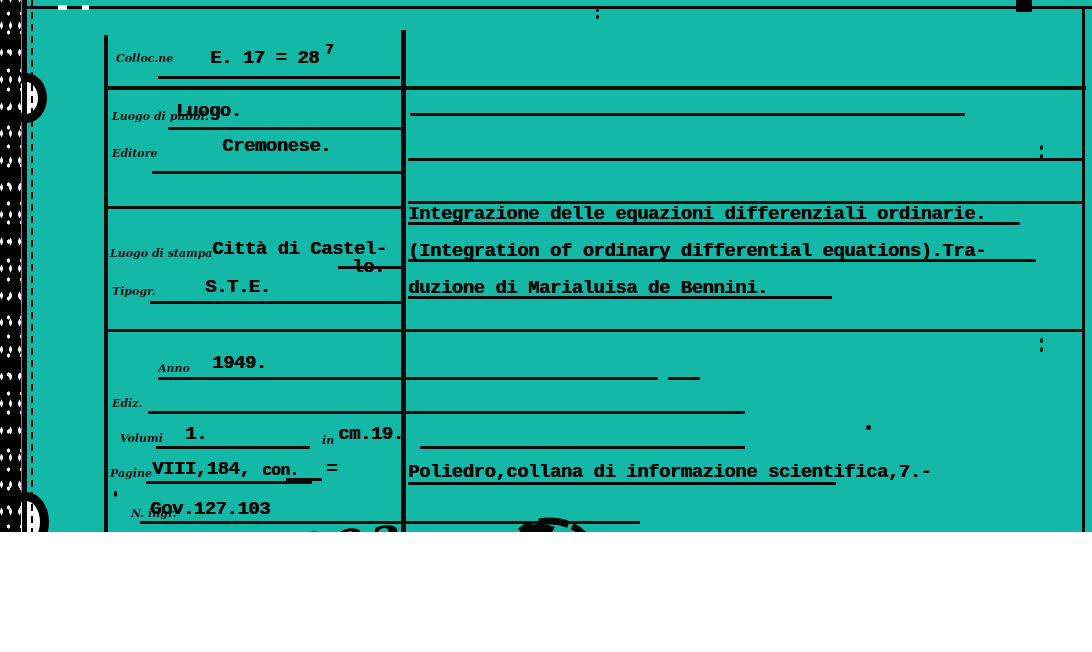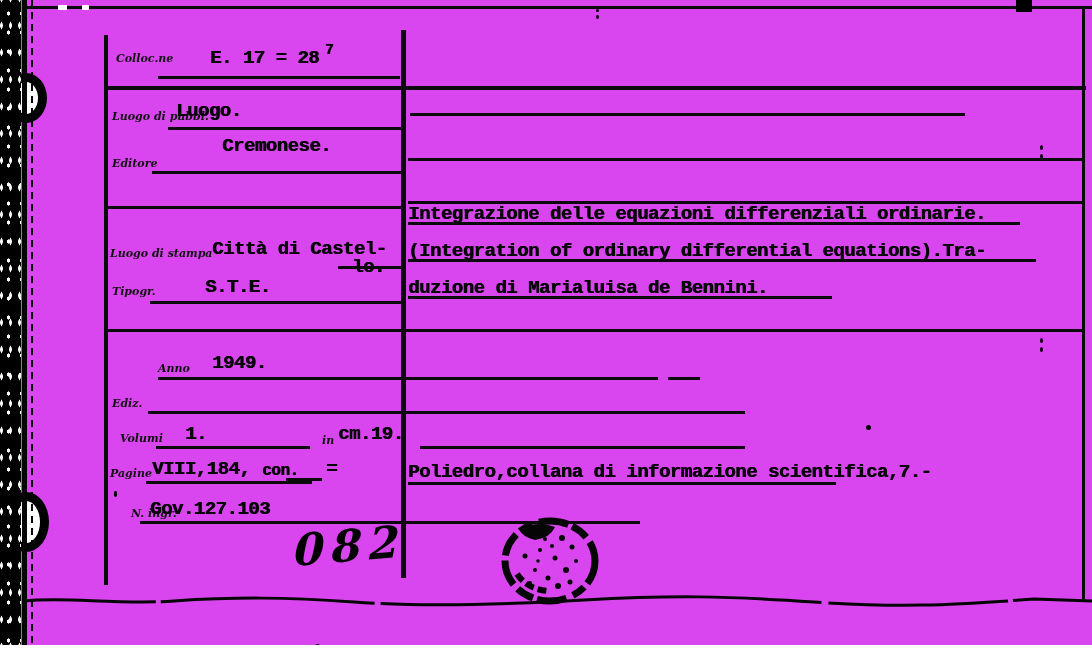--- a/index.html
+++ b/index.html
@@ -1,16 +1,16 @@
 <!DOCTYPE html>
 <html><head>
 <meta charset="utf-8">
 <style>
   html,body{margin:0;padding:0;background:#fff;}
-  #scan{position:relative;width:1092px;height:645px;background:#d946ef;overflow:hidden;
+  #scan{position:relative;width:1092px;height:532px;background:#14b8a6;overflow:hidden;
         font-family:"Liberation Mono",monospace;color:#050505;}
   .rule{position:absolute;background:#0a0a0a;height:3px;}
   .rule.heavy{height:4px;}
   .vrule{position:absolute;background:#0a0a0a;width:4px;}
   .typed{position:absolute;font-family:"Liberation Mono",monospace;font-weight:bold;
          font-size:19px;letter-spacing:-0.5px;white-space:nowrap;
          text-shadow:0.7px 0 0 currentColor;}
   .typed.small{font-size:16px;}
   .plabel{position:absolute;font-family:"DejaVu Serif",serif;font-style:italic;
           font-weight:bold;font-size:11px;white-space:nowrap;color:#111;}
@@ -53,21 +53,21 @@
   <span class="typed" style="left:166px;top:42px;margin-left:44px;">
     <span>E. 17 = 28</span><span class="sup">7</span>
   </span>
   <div class="rule" style="left:158px;top:76px;width:242px;"></div>
   <div class="rule heavy" style="left:104px;top:86px;width:982px;"></div>
 
   <span class="plabel" style="left:112px;top:110px;">Luogo di pubbl.</span>
   <span class="typed" style="left:176px;top:100px;">Luogo.</span>
   <div class="rule" style="left:168px;top:127px;width:234px;"></div>
 
-  <span class="plabel" style="left:112px;top:157px;">Editore</span>
+  <span class="plabel" style="left:112px;top:147px;">Editore</span>
   <span class="typed" style="left:222px;top:135px;">Cremonese.</span>
   <div class="rule" style="left:152px;top:171px;width:250px;"></div>
 
   <div class="rule" style="left:106px;top:206px;width:300px;"></div>
 
   <span class="plabel" style="left:110px;top:247px;">Luogo di stampa</span>
   <span class="typed" style="left:212px;top:238px;">Città di Castel-</span>
   <span class="typed" style="left:352px;top:256px;">lo.</span>
   <div class="rule" style="left:338px;top:266px;width:64px;"></div>
 

